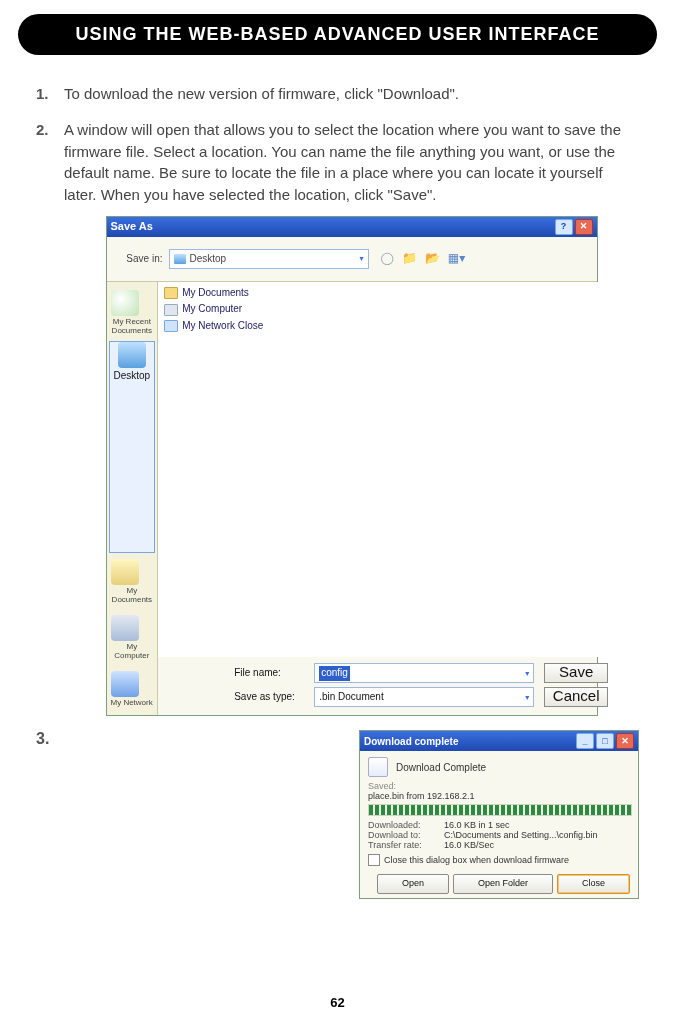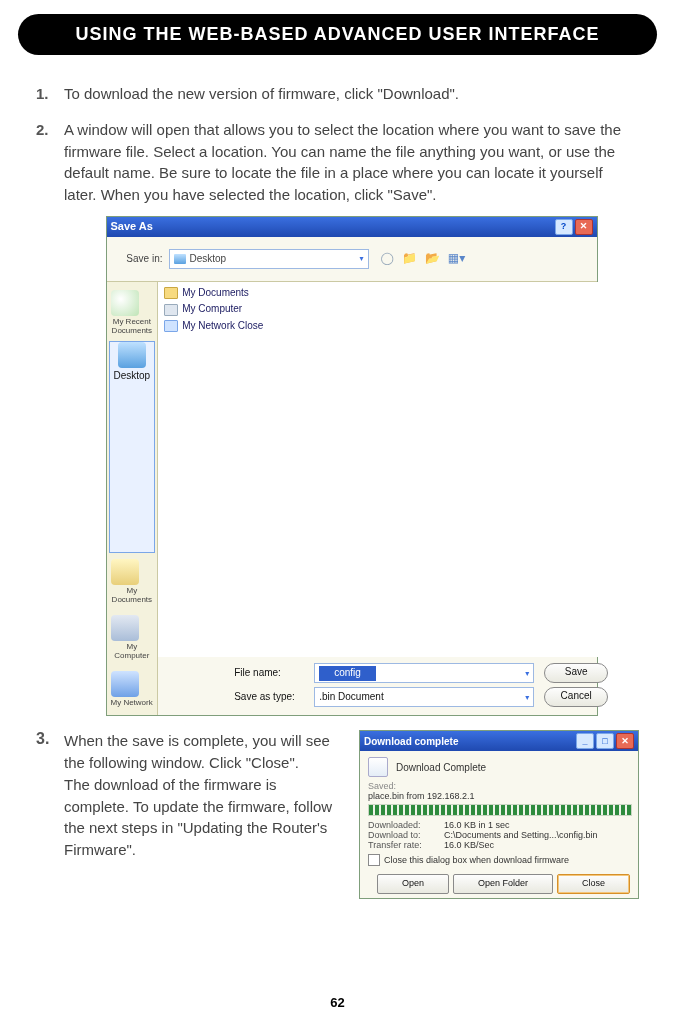--- a/index.html
+++ b/index.html
@@ -36,22 +36,22 @@
   .fi{display:flex;align-items:center;gap:4px;font-size:10px;color:#1a1a60;margin-bottom:2px}
   .fi .sq{width:12px;height:10px;background:#f7da80;border:1px solid #caa742;border-radius:1px}
   .fi .sq.comp{background:#dfe6ef;border-color:#9ab}
   .fi .sq.net{background:#cfe3ff;border-color:#7aa6e8}
   .bottom-rows{padding:6px 10px 8px 76px;display:flex;flex-direction:column;gap:4px}
   .brow{display:flex;align-items:center;gap:10px}
   .brow label{width:70px;font-size:10px;color:#111}
   .sel{flex:0 0 210px;height:18px;border:1px solid #9db9e3;background:#fff;display:flex;align-items:center;padding:0 4px;font-size:10px;color:#111}
   .sel .arrow{margin-left:auto;color:#3a6fe0;font-size:8px}
   .sel.hl-text{background:#fff}
-  .sel.hl-text .txtsel{background:#2f5fcb;color:#fff;padding:0 15px}
-  .act-btn{width:62px;height:18px;border:1px solid #8a8a8a;border-radius:10px;background:linear-gradient(#fdfdfd,#e9e9e0);font-size:10px;color:#111;text-align:center;line-height:16px;margin-left:auto}
+  .sel.hl-text .txtsel{background:#2f5fcb;color:#fff;padding:0 2px}
+  .act-btn{width:62px;height:18px;border:1px solid #8a8a8a;border-radius:0;background:linear-gradient(#fdfdfd,#e9e9e0);font-size:15px;color:#111;text-align:center;line-height:16px;margin-left:auto}
   
   .dlg2{width:278px;border:1px solid #7f9e7b;font-size:9px;background:#f9f8ee;font-family:Tahoma,Verdana,sans-serif}
   .dlg2-body{padding:6px 8px 4px 8px}
   .dc-head{display:flex;align-items:center;gap:8px;margin-bottom:4px}
   .dc-head .sheet{width:18px;height:18px;background:linear-gradient(#fff,#e4edf7);border:1px solid #aac;border-radius:2px;position:relative}
   .dc-text{color:#333;font-size:10px}
   .saved{color:#888;font-size:9px;margin-top:4px}
   .fname{color:#333;font-size:9px;margin-bottom:3px}
   .prog{height:10px;width:100%;background:repeating-linear-gradient(90deg,#2e8b3d 0 4px,#eef3e9 4px 6px);border:1px solid #cad6c3;margin-bottom:4px}
   .kv{display:flex;font-size:9px;color:#333}
@@ -158,22 +158,20 @@
           </div>
         </div>
       </div>
     </div>
   </li>
 </ol>
 
 <div class="step3-row" style="margin:0 36px">
   <div class="step3-text" style="position:relative;padding-left:28px">
     <span class="num" style="position:absolute;left:0;top:0;font-weight:700;color:#555">3.</span>
-    <span style="font-size:15px;line-height:1.45;color:#444;white-space:pre-line">When the save is complete, you will see the following window. Click "Close".
-The download of the firmware is complete. To update the firmware, follow the next steps in "Updating the Router's Firmware".</span>
   </div>
 
   <div class="dlg2">
     <div class="dlg-title" style="font-size:10px">
       <span>Download complete</span>
       <div class="right">
         <div class="win-btn help">_</div>
         <div class="win-btn help">□</div>
         <div class="win-btn close">✕</div>
       </div>

